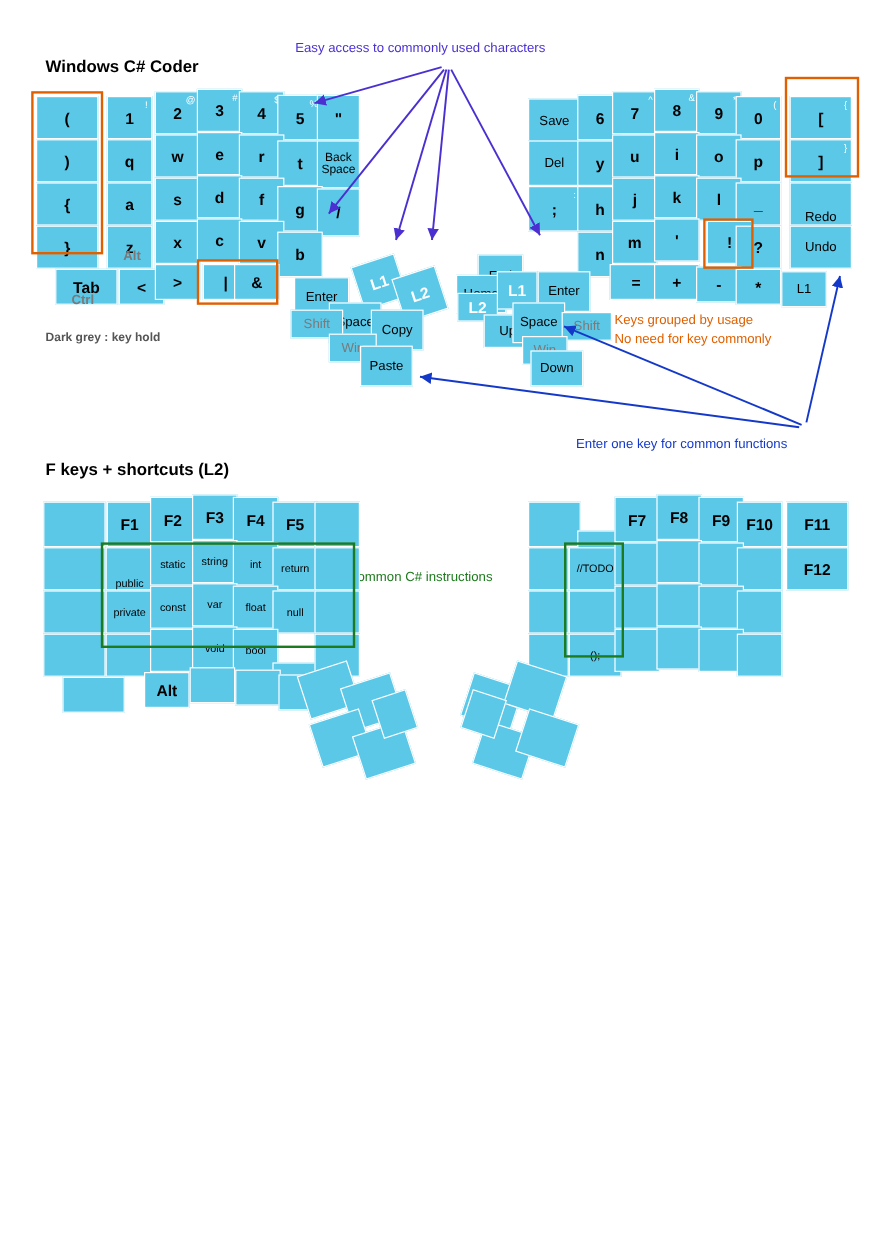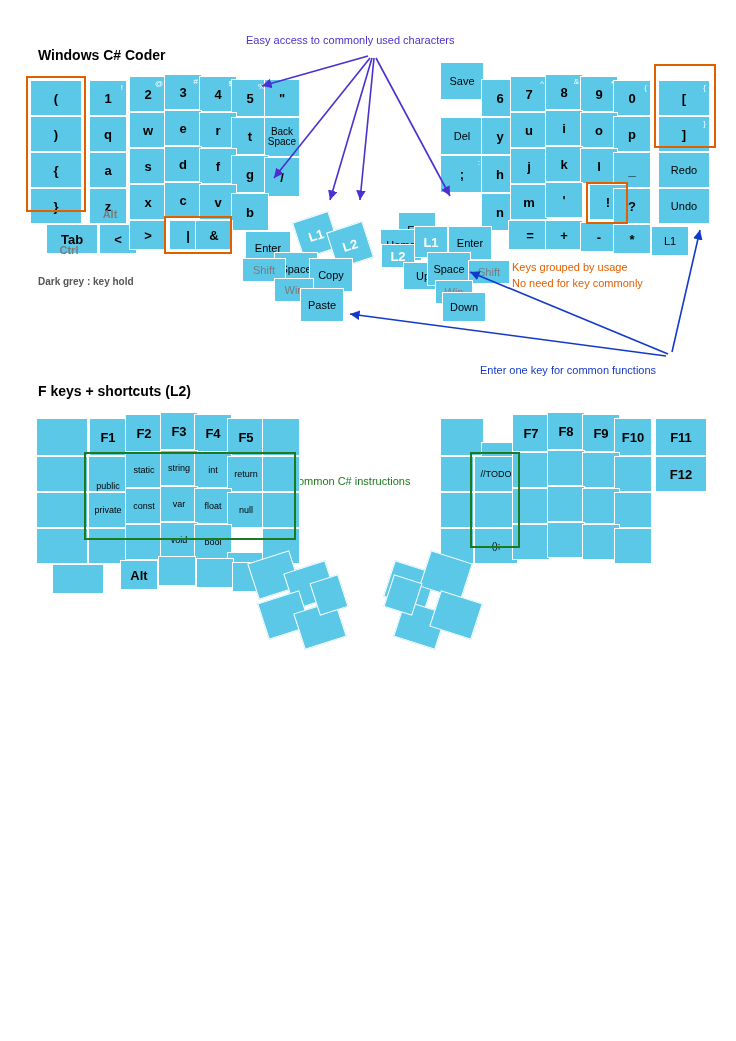--- a/index.html
+++ b/index.html
@@ -231,21 +231,21 @@
       </div>
       <div class="key" style="left: 129px; top: 220px; width: 38px; height: 30px;">
         <span>&gt;</span>
       </div>
       <div class="key" style="left: 169px; top: 220px; width: 38px; height: 30px;">
         <span>|</span>
       </div>
       <div class="key" style="left: 195px; top: 220px; width: 38px; height: 30px;">
         <span>&amp;</span>
       </div>
-      <div class="key med" style="left: 440px; top: 62px; width: 44px; height: 38px;">
+      <div class="key med" style="left: 440px; top: 82px; width: 44px; height: 38px;">
         <span>Save</span>
       </div>
       <div class="key" style="left: 481px; top: 79px; width: 38px; height: 38px;">
         <span>6</span>
       </div>
       <div class="key" style="left: 510px; top: 76px; width: 38px; height: 36px;">
         <span>7</span>
         <span class="sup">^</span>
       </div>
       <div class="key" style="left: 545px; top: 74px; width: 38px; height: 36px;">
@@ -298,21 +298,21 @@
       </div>
       <div class="key" style="left: 545px; top: 146px; width: 38px; height: 36px;">
         <span>k</span>
       </div>
       <div class="key" style="left: 580px; top: 148px; width: 38px; height: 36px;">
         <span>l</span>
       </div>
       <div class="key" style="left: 613px; top: 152px; width: 38px; height: 36px;">
         <span>_</span>
       </div>
-      <div class="key med" style="left: 658px; top: 152px; width: 52px; height: 36px;">
+      <div class="key med" style="left: 658px; top: 152px; width: 52px; height: 36px; align-items: flex-end;">
         <span>Redo</span>
       </div>
       <div class="key" style="left: 481px; top: 193px; width: 38px; height: 38px;">
         <span>n</span>
       </div>
       <div class="key" style="left: 510px; top: 184px; width: 38px; height: 36px;">
         <span>m</span>
       </div>
       <div class="key" style="left: 545px; top: 182px; width: 38px; height: 36px;">
         <span>'</span>

